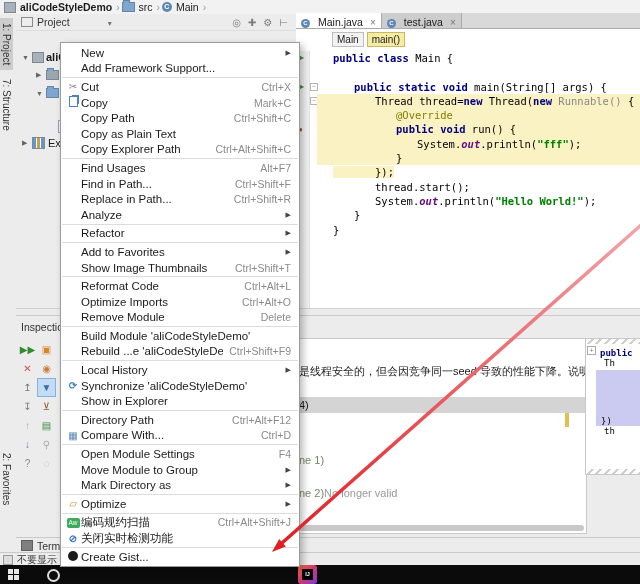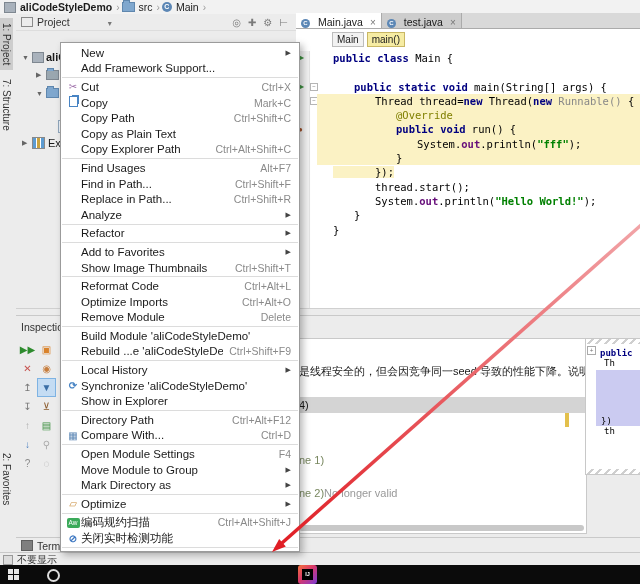--- a/index.html
+++ b/index.html
@@ -53,21 +53,21 @@
      font-size:6px;line-height:5px;text-align:center;}
   #code-lines{position:absolute;left:21px;top:38px;right:0;font-family:"DejaVu Sans Mono","Liberation Mono",monospace;
      font-size:10.5px;line-height:14.3px;white-space:pre;}
   .cl{height:14.3px;padding-left:16px;}
   .cl.hl{background:#FBF2C4;}
   .hl-short{background:#FBF2C4;}
   .tk-k{color:#000080;font-weight:bold;}
   .tk-p{color:#000;}
   .tk-s{color:#008000;font-weight:bold;}
   .tk-a{color:#808000;}
-  .tk-f{color:#660E7A;font-weight:bold;}
+  .tk-f{color:#660E7A;font-style:italic;font-weight:bold;}
   .tk-g{color:#888;}
   .split{position:absolute;left:16px;top:308px;width:624px;height:7px;background:#ECECEC;border-top:1px solid #D0D0D0;}
   
   .insp{position:absolute;left:16px;top:315px;width:624px;height:222px;background:#ECECEC;border-top:1px solid #C9C9C9;}
   .insp-head{height:21px;display:flex;align-items:center;padding-left:5px;font-size:10.5px;color:#333;}
   .insp-tools{position:absolute;left:2px;top:24px;width:42px;display:grid;grid-template-columns:19px 19px;grid-auto-rows:19px;}
   .itool{display:flex;align-items:center;justify-content:center;font-size:10px;}
   .itool.sel{background:#C4DCF3;border:1px solid #7EB3E3;}
   .insp-content{position:absolute;left:44px;top:22px;width:525px;height:194px;background:#fff;border:1px solid #C9C9C9;overflow:hidden;}
   .irow{position:absolute;left:0;width:100%;height:16px;line-height:16px;white-space:nowrap;padding-left:238px;font-size:11px;}
@@ -429,20 +429,25 @@
       <span class="m-ic"><span class="ic-ali">Aw</span></span>
       <span class="m-label">编码规约扫描</span>
       <span class="m-right">Ctrl+Alt+Shift+J</span>
     </div>
     <div class="m-item">
       <span class="m-ic"><span class="ic-ban">⊘</span></span>
       <span class="m-label">关闭实时检测功能</span>
       <span class="m-right"></span>
     </div>
     <div class="m-sep"></div>
+    <div class="m-item">
+      <span class="m-ic"><span class="ic-github"></span></span>
+      <span class="m-label">Create Gist...</span>
+      <span class="m-right"></span>
+    </div>
   </div>
 
 <svg class="arrow-ov" width="640" height="584" viewBox="0 0 640 584">
   <defs>
     <linearGradient id="ag" gradientUnits="userSpaceOnUse" x1="649" y1="218" x2="282" y2="543">
       <stop offset="0" stop-color="#F2A7AA"></stop>
         <stop offset="1" stop-color="#E01E25"></stop>
     </linearGradient>
   </defs>
   <line x1="649" y1="218" x2="282" y2="543" stroke="url(#ag)" stroke-width="3.5"></line>

